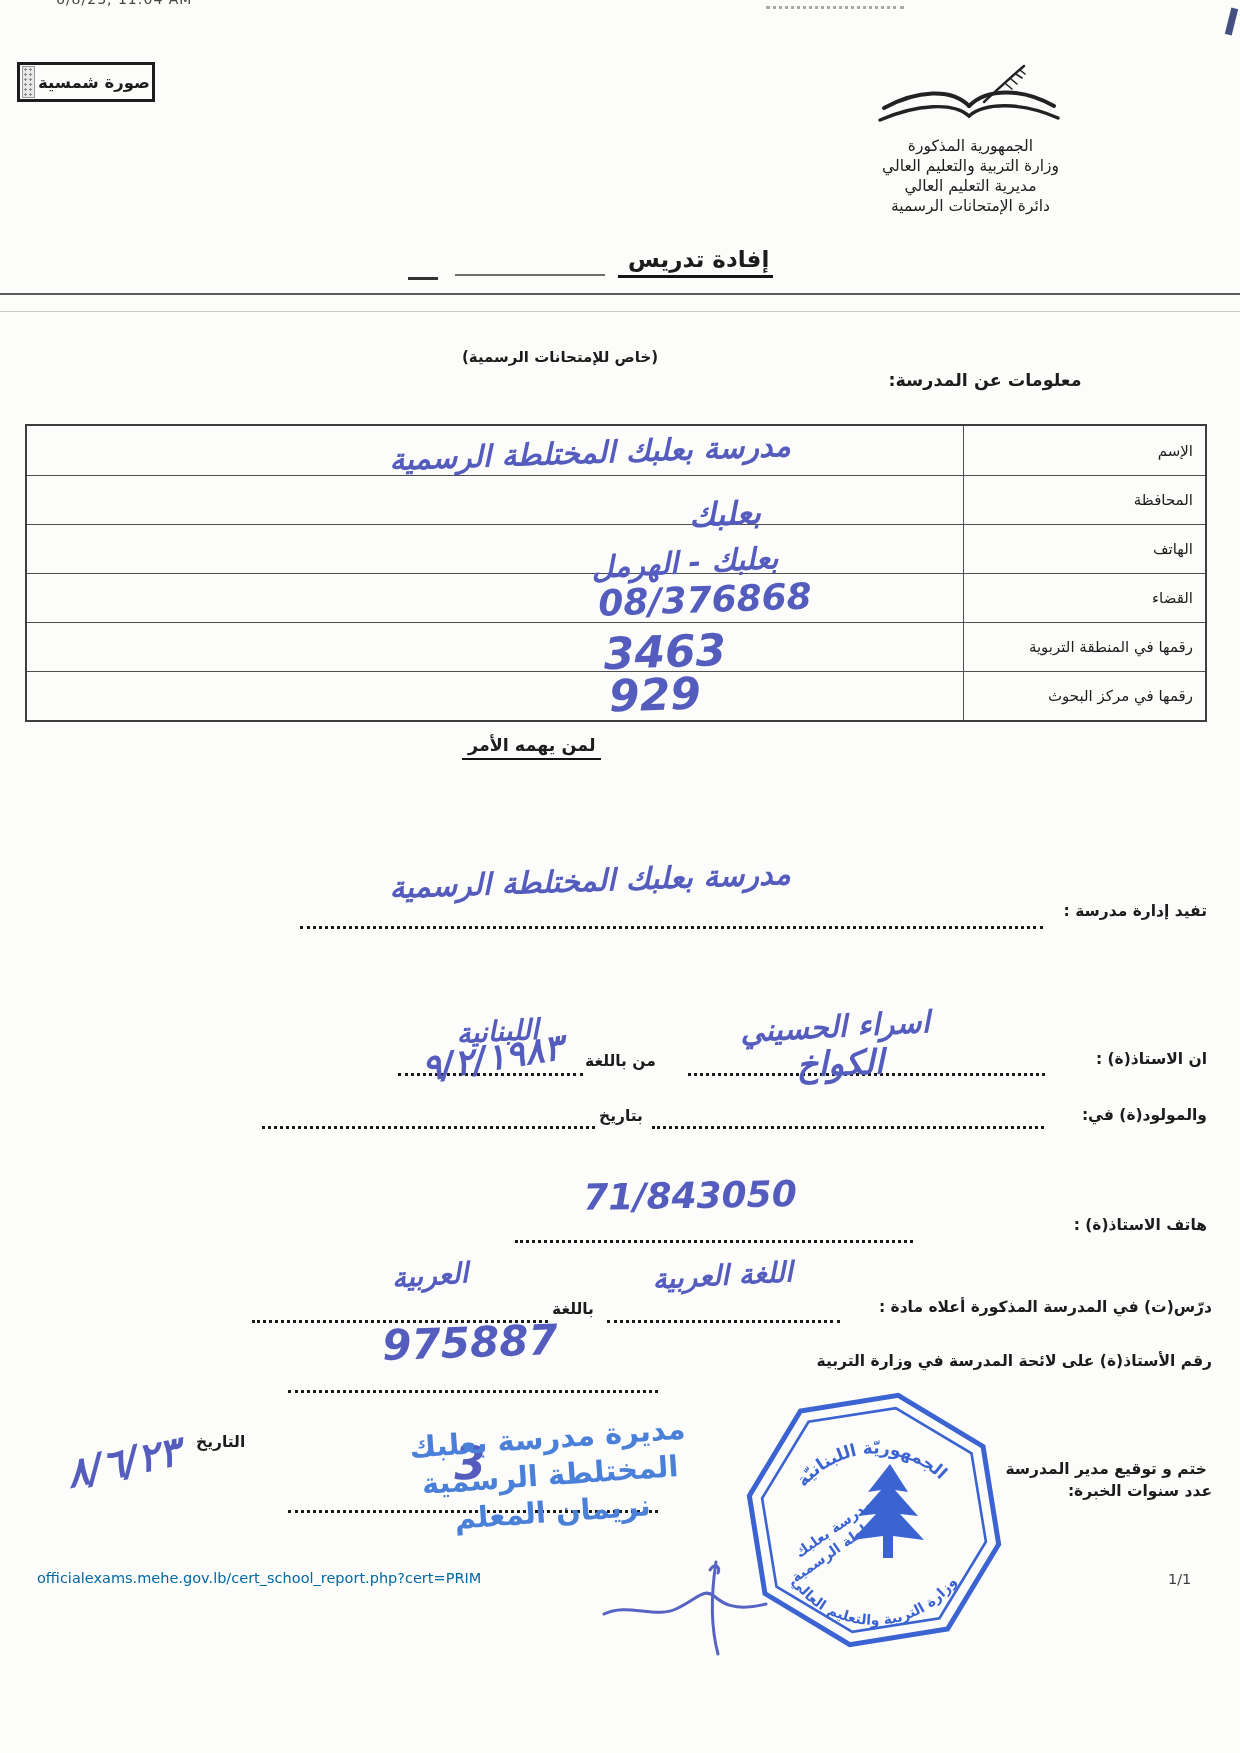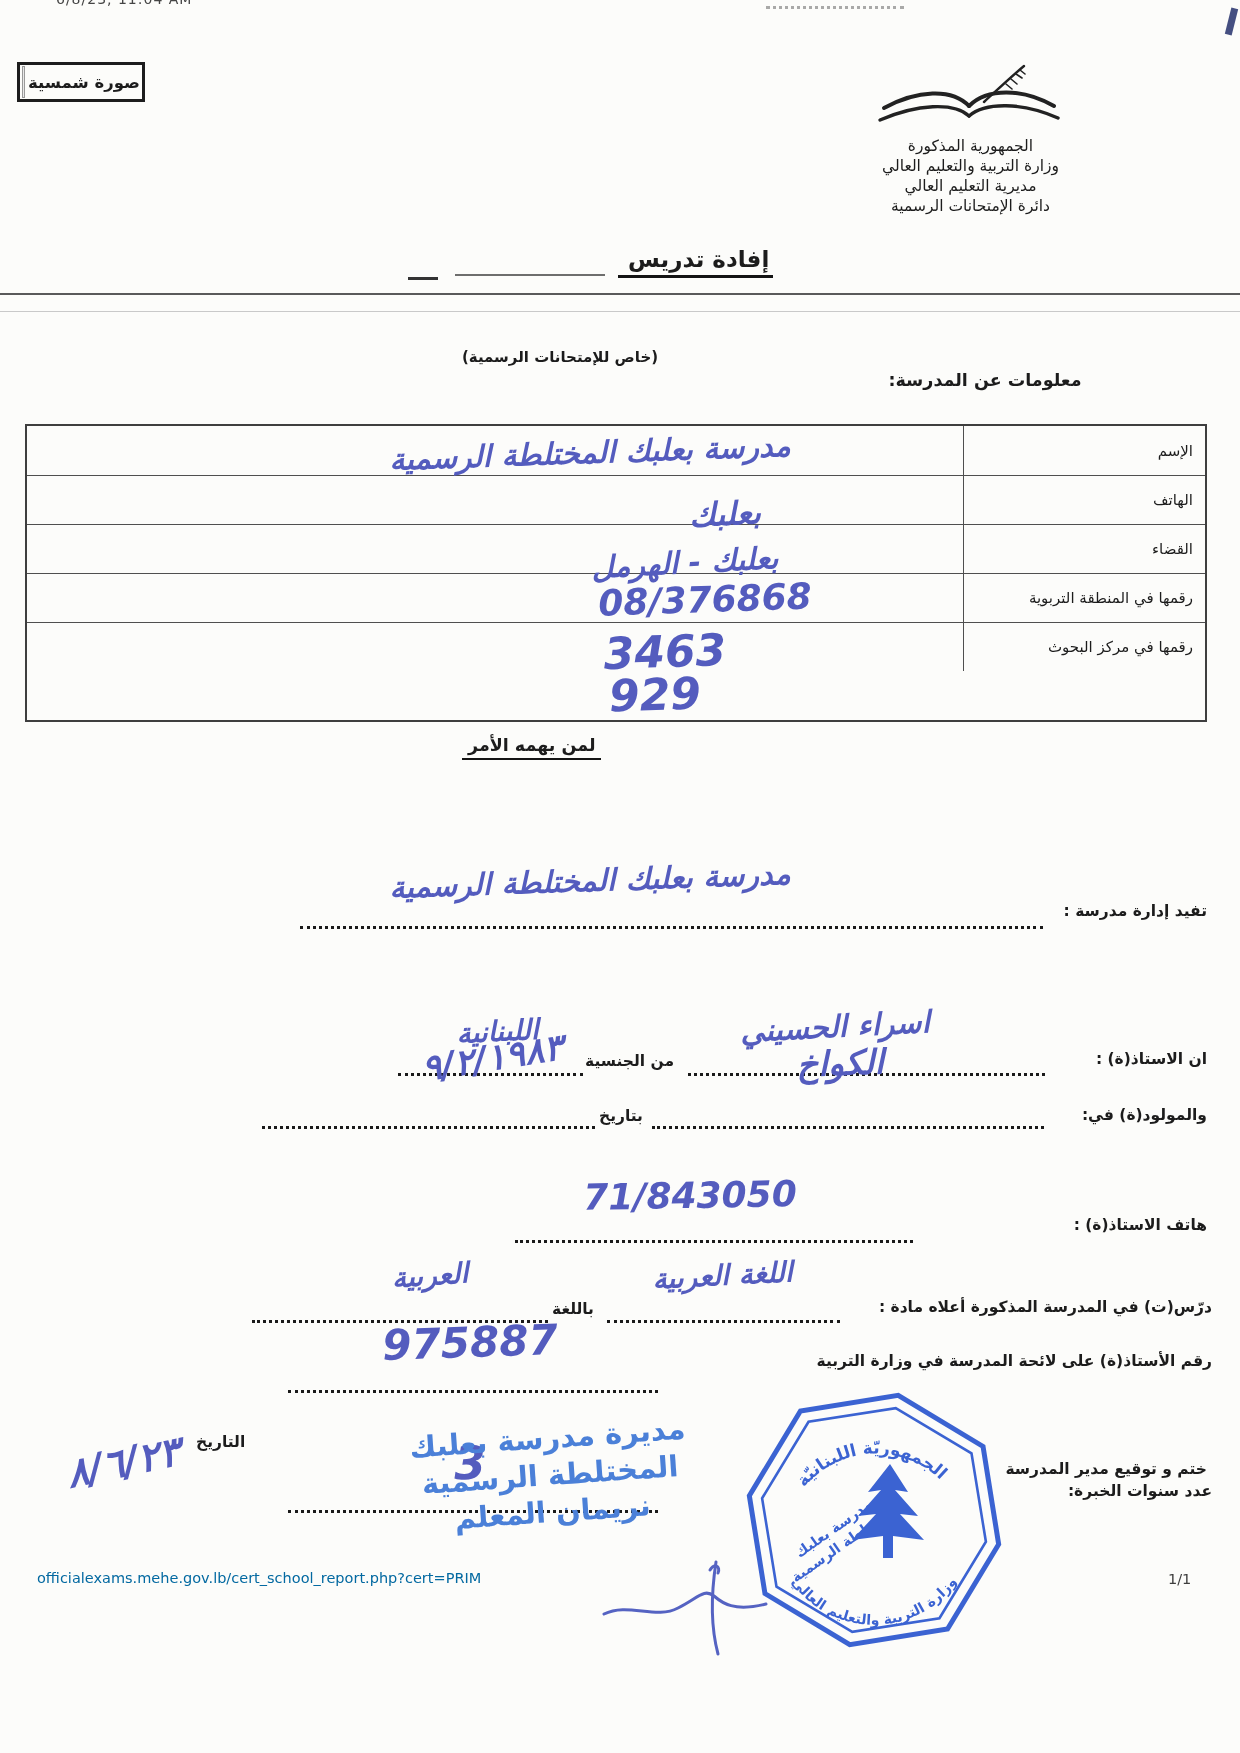--- a/index.html
+++ b/index.html
@@ -17,21 +17,21 @@
     white-space:nowrap; text-align:center; line-height:1;
   }
   .dots{height:0; border-bottom:3px dotted #1a1a1a;}
   .rtl{direction:rtl;}
   
   .clip-header{top:-9px; left:56px; font-size:14px; color:#454545; letter-spacing:1px;}
   .header-frag{top:6px; left:766px; width:138px; border-top:3px dotted #666; opacity:.55;}
   .corner-sliver{top:8px; left:1228px; width:7px; height:27px; background:#24306b; transform:rotate(14deg); opacity:.85;}
   
   .photo-box{
-    left:17px; top:62px; width:128px; height:40px;
+    left:17px; top:62px; width:138px; height:40px;
     border:3px solid #1d1d1d; display:flex; align-items:center; gap:3px;
     box-sizing:border-box; padding:1px 2px;
   }
   .photo-icon{width:20px; height:30px; background:#e9e9e9; border:1px solid #999;
     background-image:radial-gradient(#8a8a8a 1px, transparent 1.4px); background-size:5px 5px;}
   .photo-box .txt{font-weight:bold; font-size:16.5px; white-space:nowrap;}
   
   .letterhead{left:868px; top:136px; width:205px; text-align:center; font-size:15.5px; line-height:20px; font-weight:500;}
   .logo{left:872px; top:62px;}
   
@@ -107,20 +107,24 @@
   <div class="abs subtitle rtl">(خاص للإمتحانات الرسمية)</div>
   <div class="abs section-heading rtl">معلومات عن المدرسة:</div>
 
   <div class="abs tbl">
     <div class="row">
       <div class="cell-l"></div>
       <div class="cell-r">الإسم</div>
     </div>
     <div class="row">
       <div class="cell-l"></div>
+      <div class="cell-r">المحافظة</div>
+    </div>
+    <div class="row">
+      <div class="cell-l"></div>
       <div class="cell-r">الهاتف</div>
     </div>
     <div class="row">
       <div class="cell-l"></div>
       <div class="cell-r">القضاء</div>
     </div>
     <div class="row">
       <div class="cell-l"></div>
       <div class="cell-r">رقمها في المنطقة التربوية</div>
     </div>
@@ -138,21 +142,21 @@
   <div class="abs hw" style="left:600px;top:673px;width:110px;font-size:44px;transform:rotate(-2deg);">929</div>
 
   <div class="abs concern-heading rtl">لمن يهمه الأمر</div>
 
   <div class="abs lbl rtl" style="right:33px;top:902px;">تفيد إدارة مدرسة :</div>
   <div class="abs dots" style="left:300px;top:926px;width:743px;"></div>
   <div class="abs hw rtl" style="left:330px;top:866px;width:520px;font-size:30px;transform:rotate(-2deg);">مدرسة بعلبك المختلطة الرسمية</div>
 
   <div class="abs lbl rtl" style="right:33px;top:1050px;">ان الاستاذ(ة) :</div>
   <div class="abs dots" style="left:688px;top:1073px;width:357px;"></div>
-  <div class="abs lbl rtl" style="left:585px;top:1052px;">من الجنسية</div>
+  <div class="abs lbl rtl" style="left:585px;top:1052px;">من باللغة</div>
   <div class="abs dots" style="left:398px;top:1073px;width:185px;"></div>
   <div class="abs hw rtl" style="left:690px;top:1012px;width:290px;font-size:30px;transform:rotate(-3deg);">اسراء الحسيني</div>
   <div class="abs hw rtl" style="left:405px;top:1018px;width:185px;font-size:28px;transform:rotate(-3deg);">اللبنانية</div>
 
   <div class="abs lbl rtl" style="right:33px;top:1106px;">والمولود(ة) في:</div>
   <div class="abs dots" style="left:652px;top:1126px;width:392px;"></div>
   <div class="abs lbl rtl" style="left:599px;top:1107px;">بتاريخ</div>
   <div class="abs dots" style="left:262px;top:1126px;width:333px;"></div>
   <div class="abs hw rtl" style="left:765px;top:1046px;width:150px;font-size:34px;transform:rotate(-2deg);">الكواخ</div>
   <div class="abs hw rtl" style="left:385px;top:1040px;width:215px;font-size:36px;transform:rotate(-9deg);">٩/٢/١٩٨٣</div>

